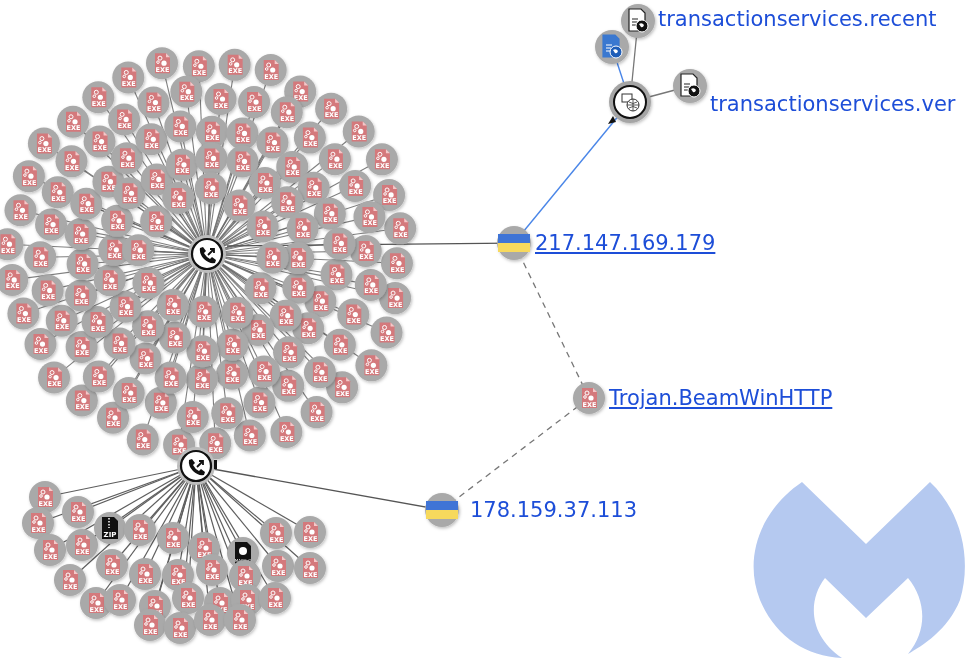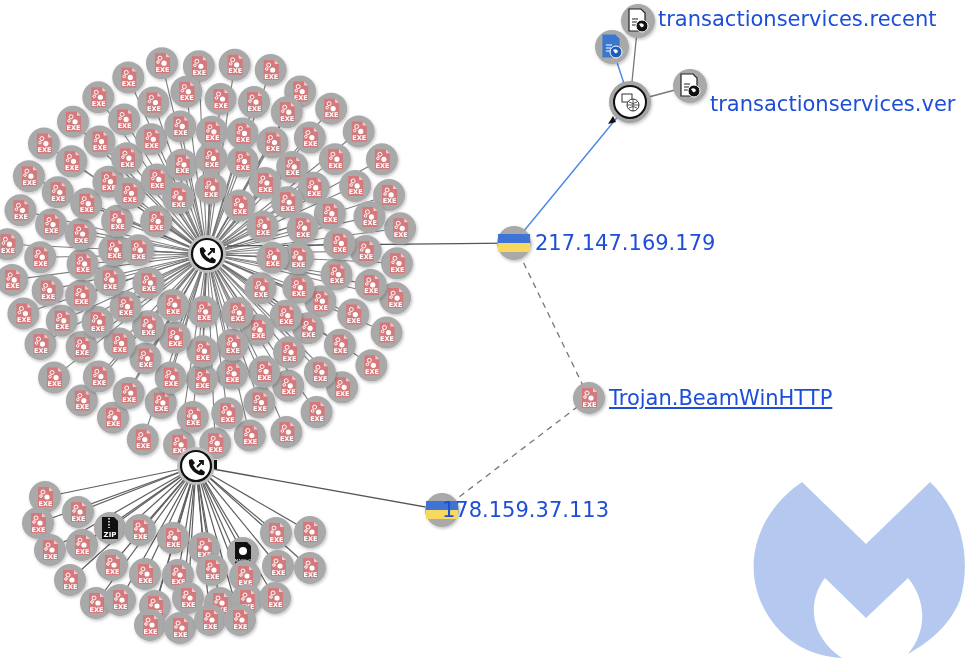--- a/index.html
+++ b/index.html
@@ -880,20 +880,20 @@
         </g>
         <g transform="translate(589,398)">
           <circle r="16" fill="#a9a9a9" filter="url(#sh)"></circle>
           <use href="#exeIcon"></use>
         </g>
       </g>
   </svg>
 
   <div class="lbl" style="left:658px;top:9px;">transactionservices.recent</div>
   <div class="lbl" style="left:710px;top:87px;margin-top:7px;">transactionservices.ver</div>
-  <div class="lbl" style="left:535px;top:233px;">217.147.169.179</div>
+  <div class="lbl" style="left:535px;top:233px;text-decoration:underline;">217.147.169.179</div>
   <div class="lbl" style="left:609px;top:388px;text-decoration:underline;">Trojan.BeamWinHTTP</div>
-  <div class="lbl" style="left:442px;top:500px;">178.159.37.113</div>
+  <div class="lbl" style="left:470px;top:500px;">178.159.37.113</div>
 
   <svg class="logo" viewBox="0 0 220 200">
     <path d="M52,22 L116,84 L180,22 C212,52 222,100 210,140 C198,170 172,186 158,194 C178,170 176,140 158,118 L116,158 L75,118 C58,140 58,175 92,198 C55,196 25,176 10,140 C-6,100 8,52 52,22 Z" fill="#b5c9f0"></path>
   </svg>
 </div>
 
 </body></html>

